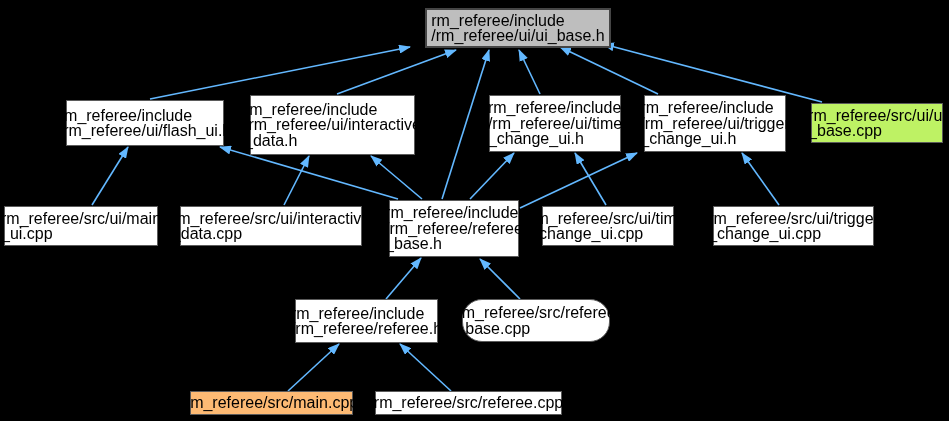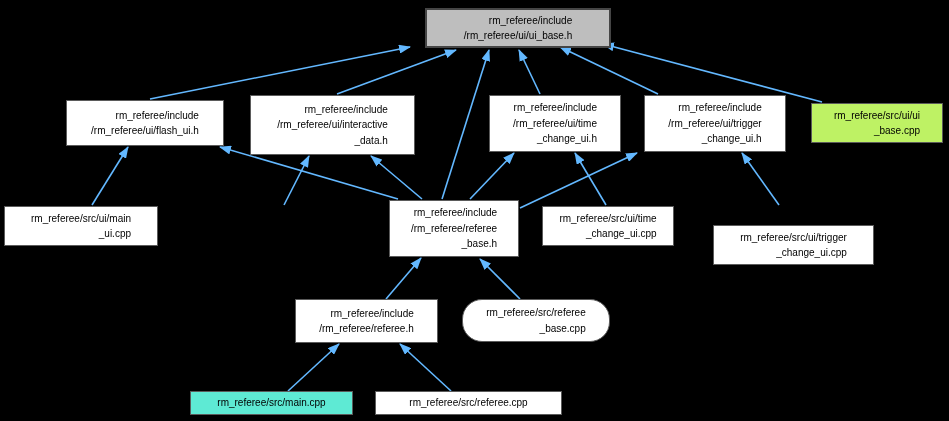--- a/index.html
+++ b/index.html
@@ -15,26 +15,26 @@
     position: absolute;
     left: 0; top: 0;
     width: 949px; height: 421px;
   }
   .node {
     position: absolute;
     box-sizing: border-box;
     background: #ffffff;
     border: 1.5px solid #5b5b5b;
     color: #000000;
-    font-size: 10px;
+    font-size: 16px;
     line-height: 15.5px;
     display: flex;
     align-items: center;
     justify-content: center;
-    text-align: right;
+    text-align: left;
     white-space: pre-line;
     padding: 2px 3px;
     cursor: pointer;
   }
   .node.highlighted {
     background: #bebebe;
     border: 2px solid #454545;
   }
   .edge-line {
     stroke: #63b8ff;
@@ -83,26 +83,28 @@
     <div class="node" style="left: 489px; top: 95px; width: 132px; height: 57px; background: rgb(255, 255, 255); border-color: rgb(91, 91, 91); color: rgb(0, 0, 0);">rm_referee/include
 /rm_referee/ui/time
 _change_ui.h</div>
     <div class="node" style="left: 644px; top: 95px; width: 142px; height: 57px; background: rgb(255, 255, 255); border-color: rgb(91, 91, 91); color: rgb(0, 0, 0);">rm_referee/include
 /rm_referee/ui/trigger
 _change_ui.h</div>
     <div class="node" style="left: 811px; top: 103px; width: 132px; height: 40px; background: #bef264; border-color: rgb(91, 91, 91); color: rgb(0, 0, 0);">rm_referee/src/ui/ui
 _base.cpp</div>
     <div class="node" style="left: 4px; top: 206px; width: 154px; height: 40px; background: rgb(255, 255, 255); border-color: rgb(91, 91, 91); color: rgb(0, 0, 0);">rm_referee/src/ui/main
 _ui.cpp</div>
+    <div class="node" style="left: 180px; top: 206px; width: 182px; height: 40px; background: rgb(255, 255, 255); border-color: rgb(91, 91, 91); color: rgb(0, 0, 0);">rm_referee/src/ui/interactive
+_data.cpp</div>
     <div class="node" style="left: 389px; top: 200px; width: 130px; height: 57px; background: rgb(255, 255, 255); border-color: rgb(91, 91, 91); color: rgb(0, 0, 0);">rm_referee/include
 /rm_referee/referee
 _base.h</div>
     <div class="node" style="left: 542px; top: 206px; width: 132px; height: 40px; background: rgb(255, 255, 255); border-color: rgb(91, 91, 91); color: rgb(0, 0, 0);">rm_referee/src/ui/time
 _change_ui.cpp</div>
-    <div class="node" style="left: 713px; top: 206px; width: 161px; height: 40px; background: rgb(255, 255, 255); border-color: rgb(91, 91, 91); color: rgb(0, 0, 0); margin-top: 19px;">rm_referee/src/ui/trigger
+    <div class="node" style="left: 713px; top: 206px; width: 161px; height: 40px; background: rgb(255, 255, 255); border-color: rgb(91, 91, 91); color: rgb(0, 0, 0);">rm_referee/src/ui/trigger
 _change_ui.cpp</div>
     <div class="node" style="left: 295px; top: 299px; width: 143px; height: 44px; background: rgb(255, 255, 255); border-color: rgb(91, 91, 91); color: rgb(0, 0, 0);">rm_referee/include
 /rm_referee/referee.h</div>
     <div class="node" style="left: 462px; top: 299px; width: 148px; height: 43px; background: rgb(255, 255, 255); border-color: rgb(91, 91, 91); color: rgb(0, 0, 0); border-radius: 20px;">rm_referee/src/referee
 _base.cpp</div>
-    <div class="node" style="left: 190px; top: 391px; width: 163px; height: 24px; background: #5eead4; border-color: rgb(91, 91, 91); color: rgb(0, 0, 0);">rm_referee/src/main.cpp</div>
+    <div class="node" style="left: 190px; top: 391px; width: 163px; height: 24px; background: #fdba74; border-color: rgb(91, 91, 91); color: rgb(0, 0, 0);">rm_referee/src/main.cpp</div>
     <div class="node" style="left: 375px; top: 391px; width: 187px; height: 24px; background: rgb(255, 255, 255); border-color: rgb(91, 91, 91); color: rgb(0, 0, 0);">rm_referee/src/referee.cpp</div>
   </div>
 
 </body></html>

